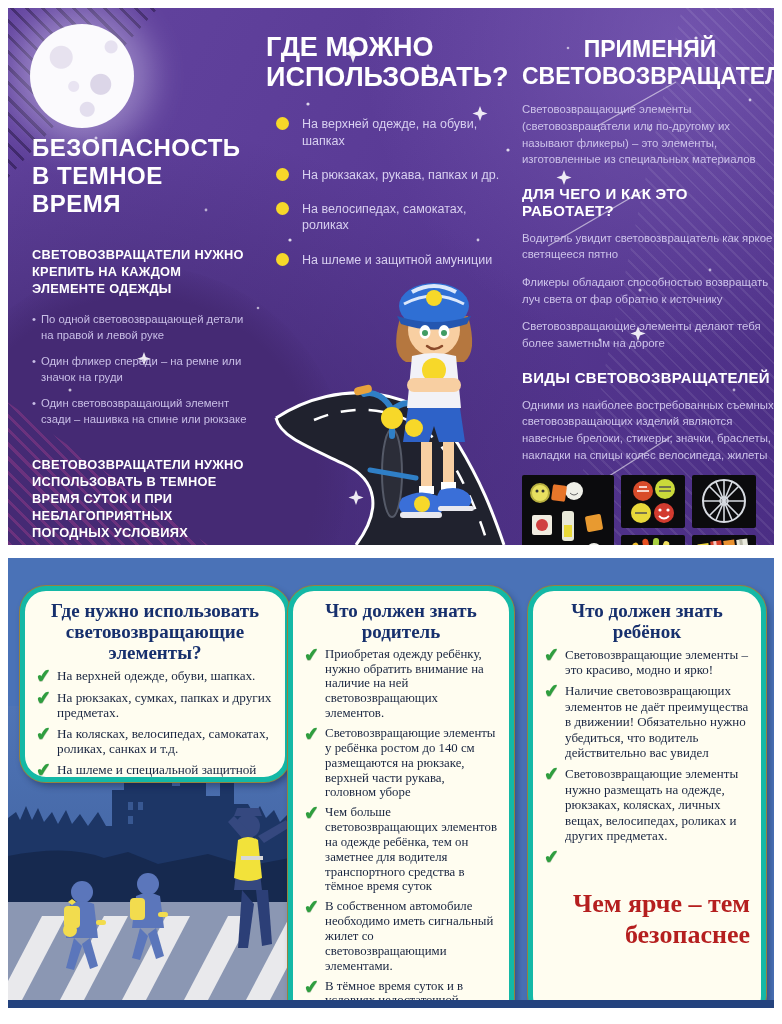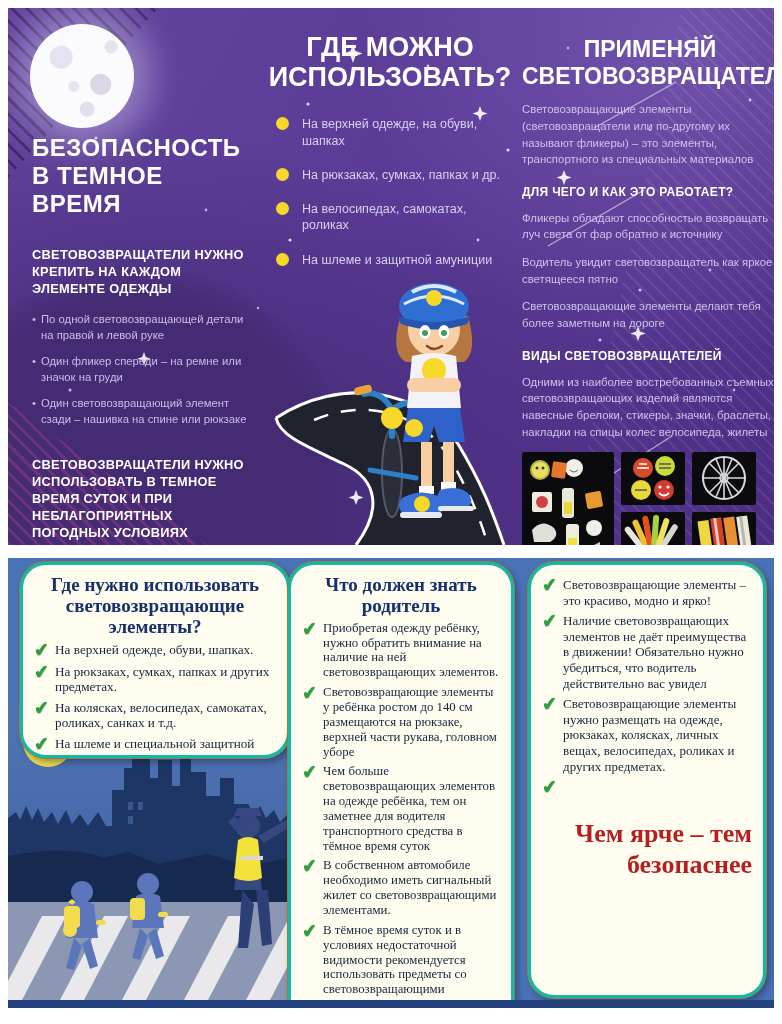--- a/index.html
+++ b/index.html
@@ -39,46 +39,46 @@
   .col{position:absolute;}
   .col-left{left:24px;top:126px;width:216px;}
   .col-left h1{margin:0;text-align:left;color:#ffffff;font-size:24px;line-height:1.16;
       font-weight:800;letter-spacing:.5px;}
   .bold-sub{margin:30px 0 0;color:#ffffff;font-weight:700;font-size:12.8px;line-height:1.32;letter-spacing:.3px;}
   .small-list{list-style:none;margin:13px 0 0;padding:0;color:#c8bee6;font-size:11.3px;line-height:1.42;}
   .small-list li{display:flex;gap:5px;margin-bottom:10px;}
   .small-list .b{flex:none;}
 
   .col-mid{left:258px;top:24px;width:248px;}
-  .col-mid h2{margin:0;text-align:center;color:#ffffff;font-size:27px;line-height:1.12;font-weight:800;}
+  .col-mid h2{margin:0;text-align:left;color:#ffffff;font-size:27px;line-height:1.12;font-weight:800;}
   .dot-list{list-style:none;margin:24px 0 0;padding:0 0 0 10px;}
   .dot-list li{display:flex;gap:13px;align-items:flex-start;margin-bottom:18px;
       color:#d8d0f0;font-size:12.5px;line-height:1.3;}
   .dot{flex:none;width:13px;height:13px;border-radius:50%;background:#f7d829;margin-top:1px;}
 
   .rider-svg{position:absolute;left:266px;top:250px;width:246px;height:287px;}
 
   .col-right{left:514px;top:28px;width:256px;}
   .col-right h2{margin:0;text-align:center;color:#ffffff;font-size:23px;line-height:1.18;font-weight:800;}
   .col-right .body{margin:11px 0 0;color:#cdc3ea;font-size:11.4px;line-height:1.46;}
-  .col-right h3{margin:17px 0 0;color:#ffffff;font-size:12px;font-weight:800;letter-spacing:.3px;}
+  .col-right h3{margin:17px 0 0;color:#ffffff;font-size:15px;font-weight:800;letter-spacing:.3px;}
   .photos{margin-top:12px;display:grid;grid-template-columns:92px 64px 64px;grid-template-rows:53px 53px;
       gap:7px;}
   .tile{background:#0b0b0d;border-radius:2px;overflow:hidden;display:flex;align-items:center;justify-content:center;}
   .tile svg{width:100%;height:100%;}
   .tile-tall{grid-row:1 / span 2;}
 
   
   .bottom-panel{position:absolute;left:8px;top:558px;width:766px;height:450px;background:#4a72b7;overflow:hidden;}
   .bottom-bar{position:absolute;left:0;bottom:0;width:100%;height:8px;background:#24437e;z-index:3;}
   .scene-svg{position:absolute;left:0;top:148px;width:292px;height:294px;z-index:0;}
 
-  .card{position:absolute;z-index:1;background:#fffdf0;border:3px solid #14b8a6;border-radius:26px;
+  .card{position:absolute;z-index:1;background:#fffdf0;border:5px solid #14b8a6;border-radius:26px;
       box-shadow:0 0 0 1px #93823f, 3px 4px 7px rgba(10,20,50,.4);
-      padding:8px 11px;font-family:"Liberation Serif",serif;overflow:hidden;box-sizing:border-box;}
+      padding:8px 11px;font-family:"Liberation Serif",serif;overflow:hidden;box-sizing:border-box;margin-top:24px;}
   .card-title{margin:2px 0 2px;text-align:center;color:#17306d;font-weight:700;line-height:1.1;}
   .card1{left:12px;top:4px;width:270px;height:196px;}
   .card1 .card-title{font-size:19px;}
   .card2{left:280px;top:4px;width:226px;height:544px;}
   .card2 .card-title{font-size:19px;}
   .card3{left:520px;top:4px;width:238px;height:436px;}
   .card3 .card-title{font-size:19px;}
   .check-list{list-style:none;margin:4px 0 0;padding:0;}
   .check-list li{display:flex;gap:6px;align-items:flex-start;margin-bottom:5px;color:#18243f;}
   .card1 .check-list li{font-size:13.2px;line-height:1.18;}
@@ -158,21 +158,21 @@
 
     <div class="col col-mid">
       <h2>ГДЕ МОЖНО ИСПОЛЬЗОВАТЬ?</h2>
       <ul class="dot-list">
         <li>
             <span class="dot"></span>
             <span>На верхней одежде, на обуви, шапках</span>
           </li>
         <li>
             <span class="dot"></span>
-            <span>На рюкзаках, сумках, папках и др.</span>
+            <span>На рюкзаках, рукава, папках и др.</span>
           </li>
         <li>
             <span class="dot"></span>
             <span>На велосипедах, самокатах, роликах</span>
           </li>
         <li>
             <span class="dot"></span>
             <span>На шлеме и защитной амуниции</span>
           </li>
       </ul>
@@ -213,24 +213,24 @@
       <rect x="167" y="224" width="15" height="8" fill="#ffffff"></rect>
       <path d="M128,240 q-7,10 2,16 l36,0 q7,-9 -2,-18 q-18,-8 -36,2 Z" fill="#3a6fd8"></path>
       <rect x="126" y="254" width="42" height="6" rx="3" fill="#e8e8ee"></rect>
       <circle cx="148" cy="246" r="8" fill="#f7d829"></circle>
       <path d="M166,232 q22,-6 30,6 q4,8 -4,12 l-26,0 q-6,-9 0,-18 Z" fill="#3a6fd8"></path>
       <rect x="164" y="248" width="36" height="5" rx="2.5" fill="#e8e8ee"></rect>
     </svg>
 
     <div class="col col-right">
       <h2>ПРИМЕНЯЙ СВЕТОВОЗВРАЩАТЕЛИ!</h2>
-      <p class="body">Световозвращающие элементы (световозвращатели или по-другому их называют фликеры) – это элементы, транспортного из специальных материалов</p>
+      <p class="body">Световозвращающие элементы (световозвращатели или по-другому их называют фликеры) – это элементы, изготовленные из специальных материалов</p>
       <h3>ДЛЯ ЧЕГО И КАК ЭТО РАБОТАЕТ?</h3>
+      <p class="body">Водитель увидит световозвращатель как яркое светящееся пятно</p>
       <p class="body">Фликеры обладают способностью возвращать луч света от фар обратно к источнику</p>
-      <p class="body">Водитель увидит световозвращатель как яркое светящееся пятно</p>
       <p class="body">Световозвращающие элементы делают тебя более заметным на дороге</p>
       <h3>ВИДЫ СВЕТОВОЗВРАЩАТЕЛЕЙ</h3>
       <p class="body">Одними из наиболее востребованных съемных световозвращающих изделий являются навесные брелоки, стикеры, значки, браслеты, накладки на спицы колес велосипеда, жилеты</p>
 
       <div class="photos">
         <div class="tile tile-tall">
           <svg viewBox="0 0 92 113">
             <circle cx="18" cy="18" r="9" fill="#e8e060"></circle>
               <circle cx="18" cy="18" r="9" fill="none" stroke="#b8b040" stroke-width="2"></circle>
             <circle cx="15" cy="16" r="1.5" fill="#333"></circle>
@@ -409,20 +409,21 @@
             <span>В собственном автомобиле необходимо иметь сигнальный жилет со световозвращающими элементами.</span>
           </li>
         <li>
             <span class="check">✔</span>
             <span>В тёмное время суток и в условиях недостаточной видимости рекомендуется использовать предметы со световозвращающими элементами, а вне населённых пунктов их использование обязательно!</span>
           </li>
       </ul>
     </div>
 
     <div class="card card3">
+      <h3 class="card-title">Что должен знать ребёнок</h3>
       <ul class="check-list">
         <li>
             <span class="check">✔</span>
             <span>Световозвращающие элементы – это красиво, модно и ярко!</span>
           </li>
         <li>
             <span class="check">✔</span>
             <span>Наличие световозвращающих элементов не даёт преимущества в движении! Обязательно нужно убедиться, что водитель действительно вас увидел</span>
           </li>
         <li>

